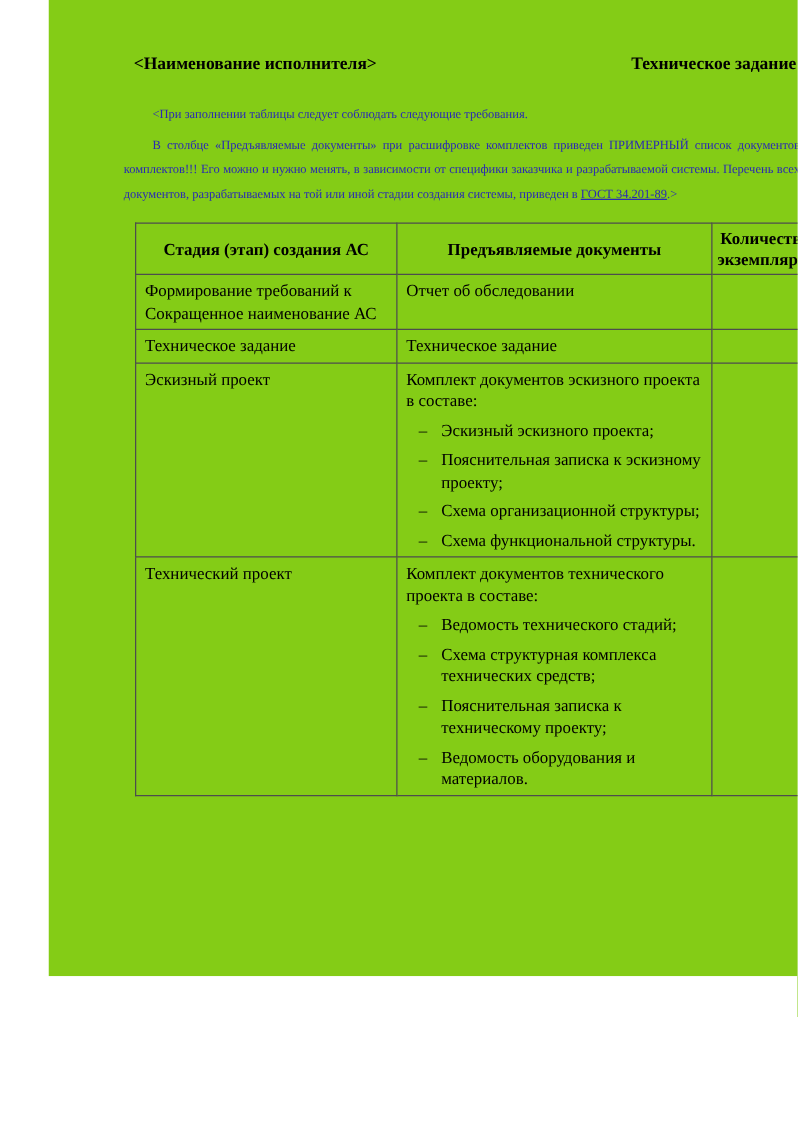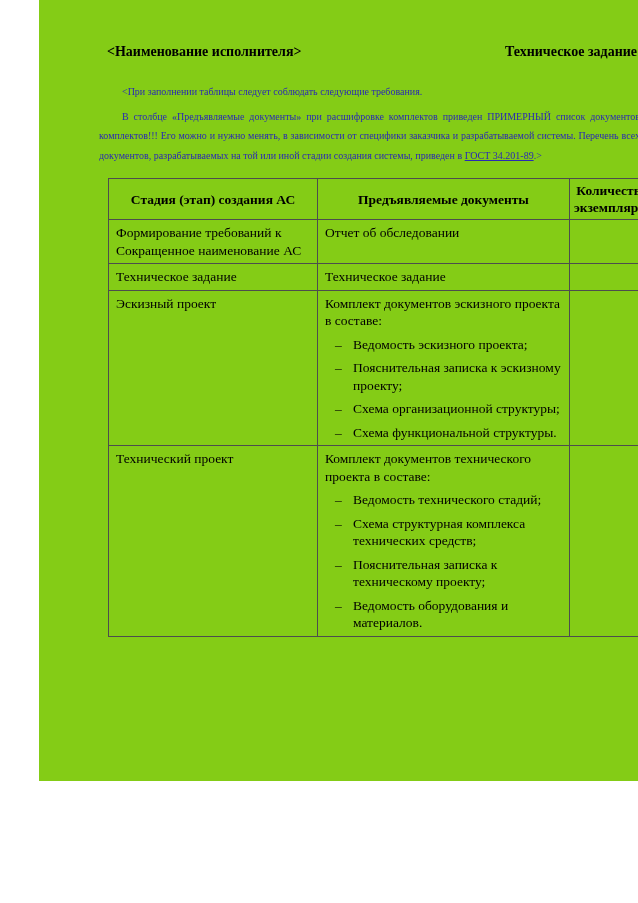--- a/index.html
+++ b/index.html
@@ -126,21 +126,21 @@
           <td>Техническое задание</td>
           <td>
             <div class="docs-intro">Техническое задание</div>
           </td>
           <td></td>
         </tr>
         <tr>
           <td>Эскизный проект</td>
           <td>
             <div class="docs-intro">Комплект документов эскизного проекта в составе:</div>
-            <div class="doc-li"><span class="dash">–</span><span>Ведомость эскизного проекта;</span></div>
+            <div class="doc-li"><span class="dash">–</span><span>Эскизный эскизного проекта;</span></div>
             <div class="doc-li"><span class="dash">–</span><span>Пояснительная записка к эскизному проекту;</span></div>
             <div class="doc-li"><span class="dash">–</span><span>Схема организационной структуры;</span></div>
             <div class="doc-li"><span class="dash">–</span><span>Схема функциональной структуры.</span></div>
           </td>
           <td></td>
         </tr>
         <tr>
           <td>Технический проект</td>
           <td>
             <div class="docs-intro">Комплект документов технического проекта в составе:</div>

